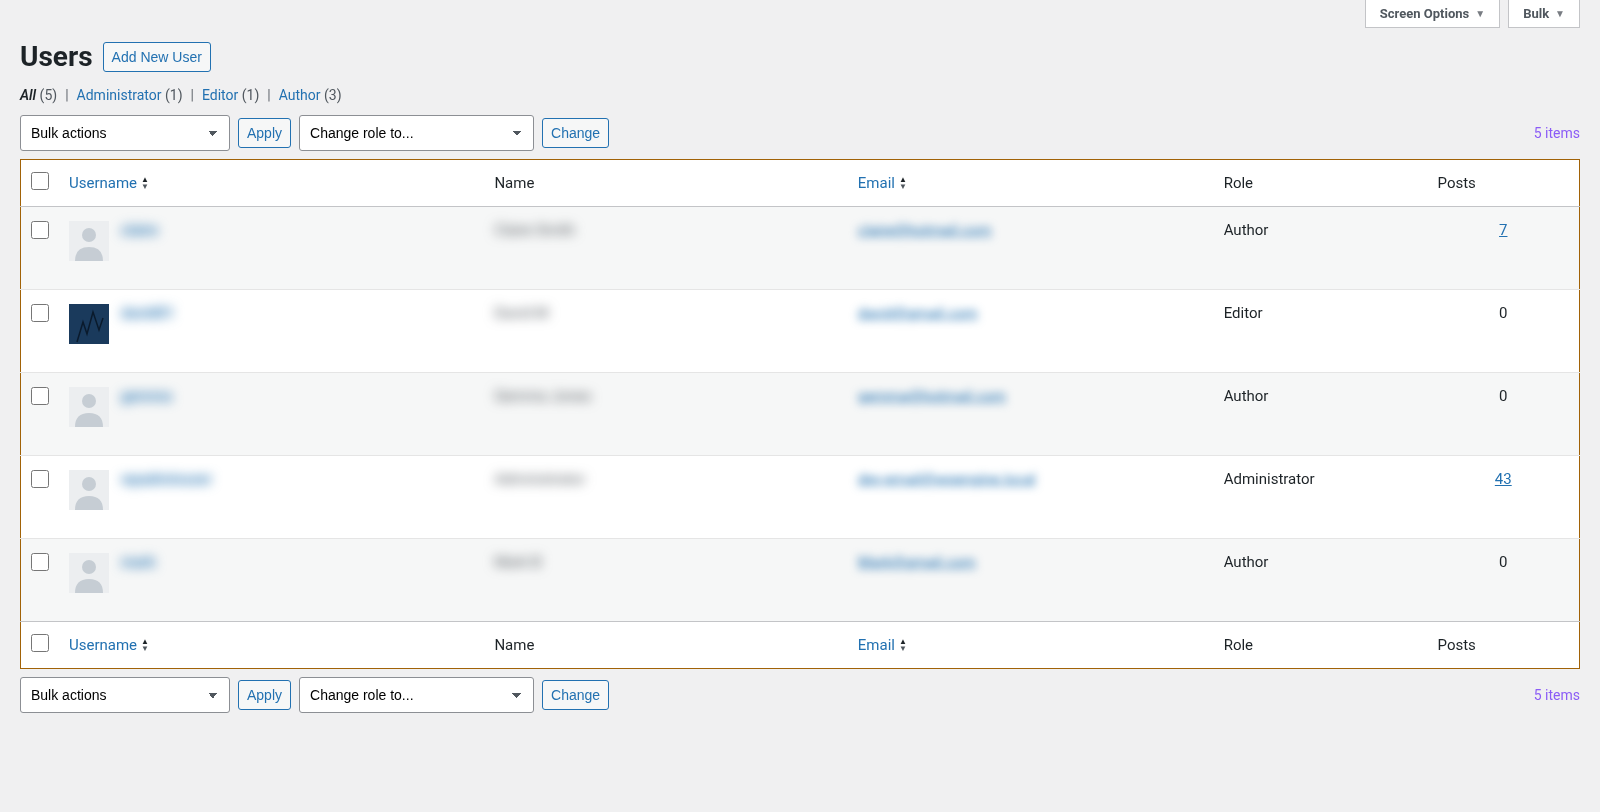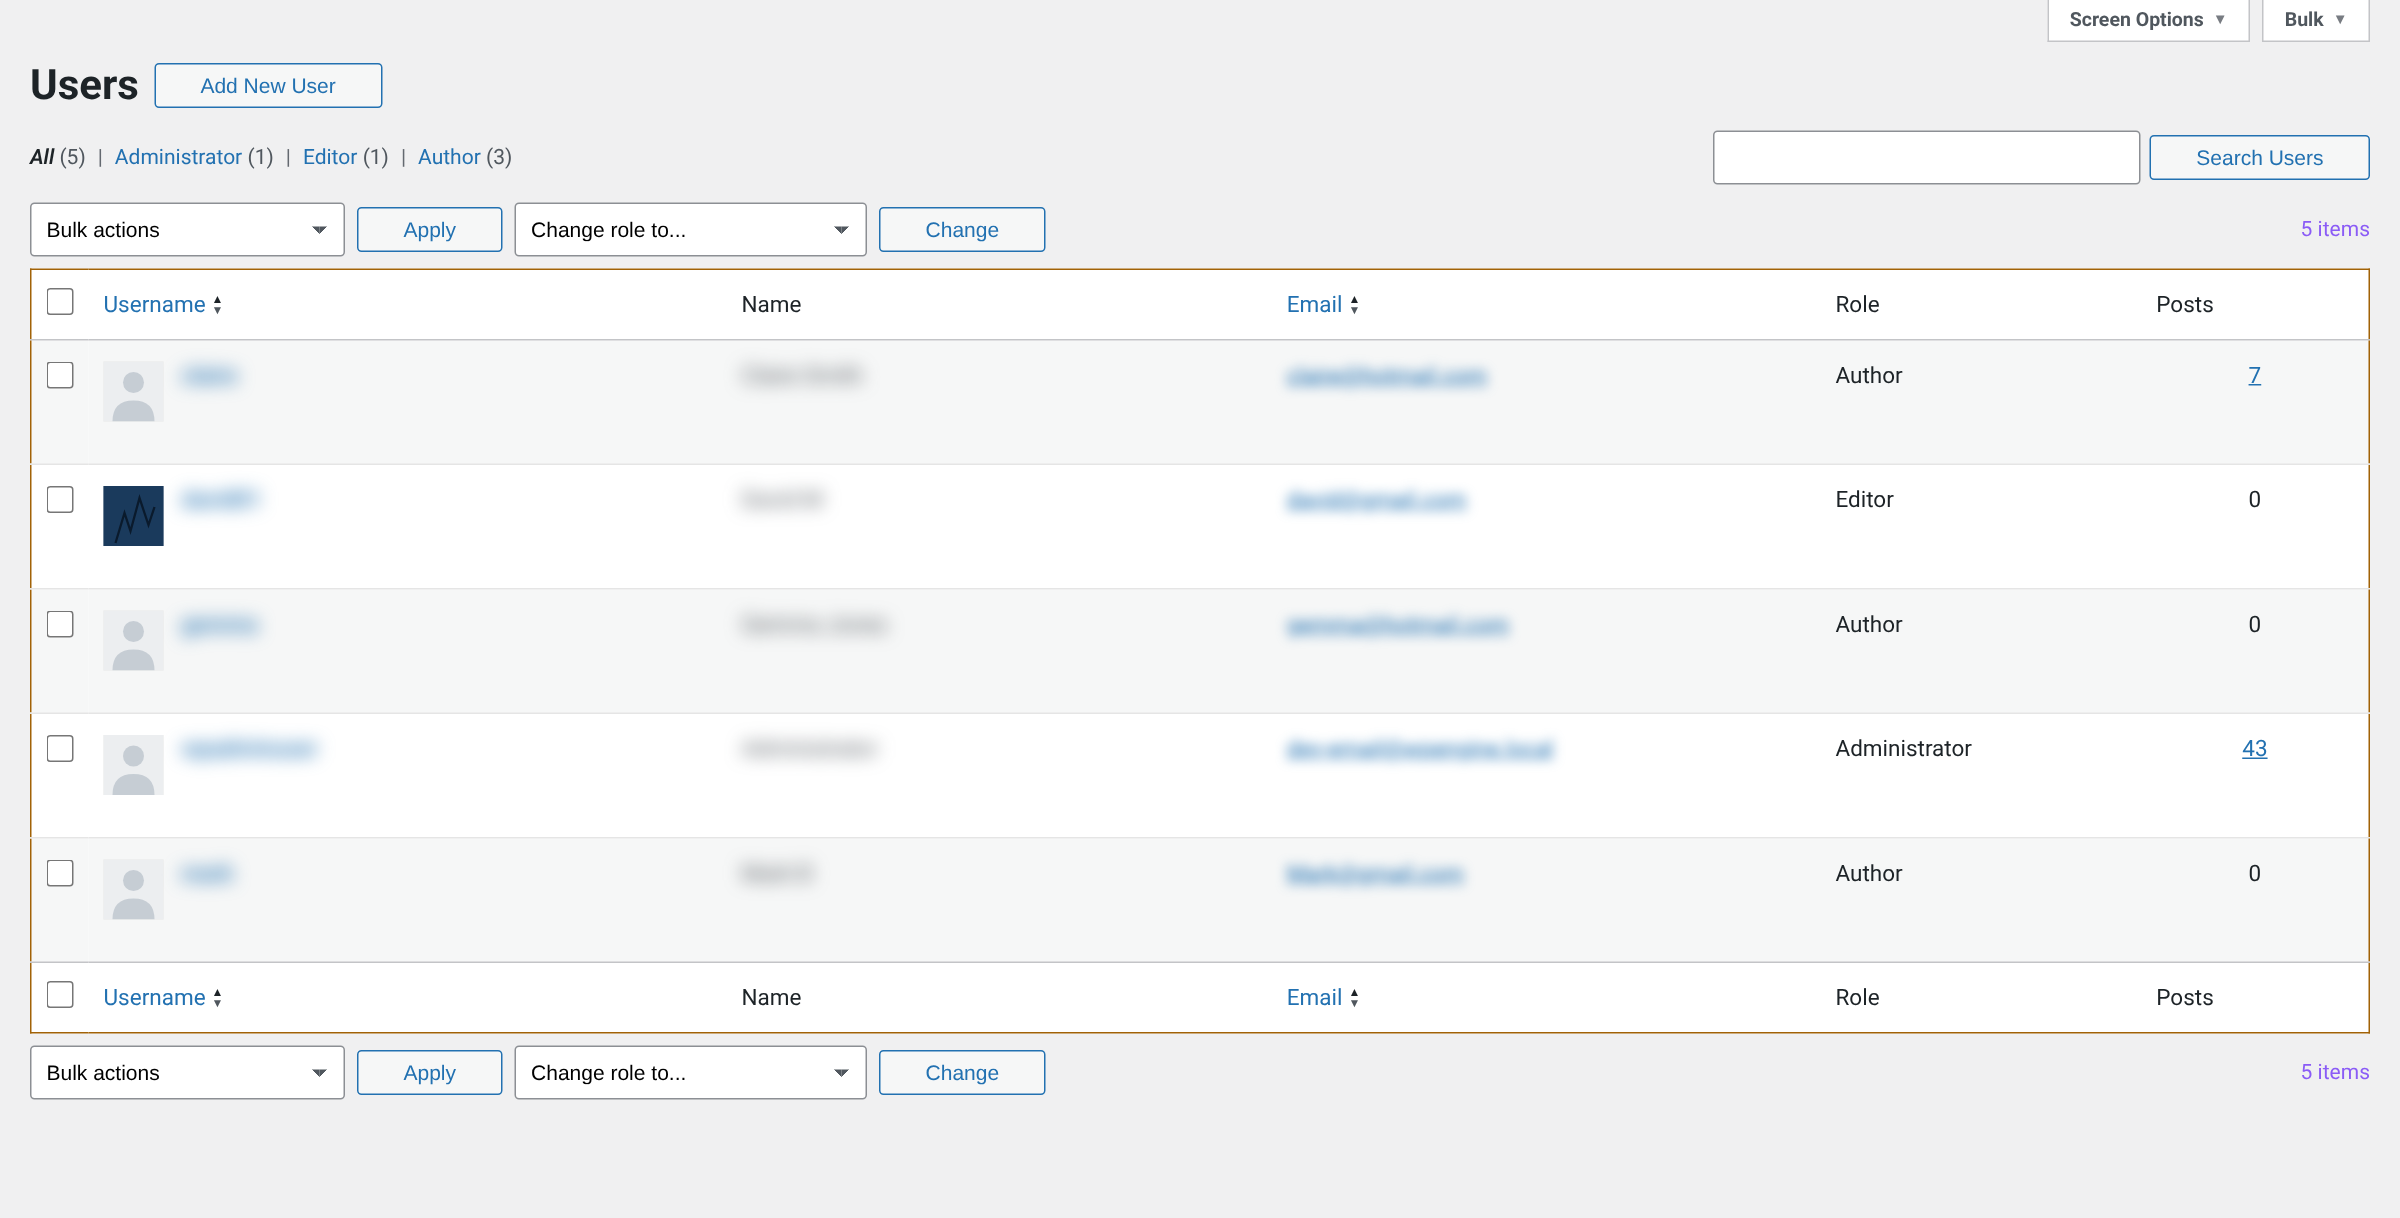--- a/index.html
+++ b/index.html
@@ -2,21 +2,21 @@
 <html><head>
 <meta charset="utf-8">
 <style>
 * { box-sizing: border-box; margin: 0; padding: 0; }
 body { font-family: -apple-system, BlinkMacSystemFont, "Segoe UI", Roboto, sans-serif; background: #f0f0f1; color: #1d2327; font-size: 14px; padding: 0 20px 20px; }
 .top-bar { display: flex; justify-content: flex-end; gap: 8px; padding: 0; font-weight: bold; }
 .top-tab { background: #fff; border: 1px solid #c3c4c7; border-top: none; padding: 6px 14px; font-size: 13px; color: #50575e; cursor: pointer; display: inline-flex; align-items: center; gap: 6px; }
 .top-tab .arrow { font-size: 10px; color: #787c82; }
 .heading-row { display: flex; align-items: center; gap: 10px; margin: 12px 0 14px; }
 h1 { font-size: 28px; font-weight: 700; color: #1d2327; }
-.btn { background: #f6f7f7; border: 1px solid #2271b1; color: #2271b1; padding: 6px 30px; font-size: 14px; cursor: pointer; border-radius: 3px; }
+.btn { background: #f6f7f7; border: 1px solid #2271b1; color: #2271b1; padding: 6px 8px; font-size: 14px; cursor: pointer; border-radius: 3px; }
 .filters-row { display: flex; align-items: center; justify-content: space-between; margin-bottom: 12px; }
 .view-links { display: flex; gap: 0; font-size: 14px; }
 .view-links .sep { margin: 0 8px; color: #646970; }
 .view-links a { color: #2271b1; text-decoration: none; }
 .view-links .current { color: #1d2327; font-weight: 600; font-style: italic; }
 .view-links .count { color: #50575e; }
 .search-group { display: flex; gap: 6px; align-items: center; }
 .search-input { border: 1px solid #8c8f94; background: #fff; padding: 4px 8px; height: 36px; width: 285px; border-radius: 3px; }
 .controls-row { display: flex; align-items: center; gap: 8px; margin-bottom: 0; }
 .select { border: 1px solid #8c8f94; background: #fff; padding: 4px 28px 4px 10px; height: 36px; font-size: 14px; border-radius: 3px; appearance: none; background-image: linear-gradient(45deg, transparent 50%, #50575e 50%), linear-gradient(135deg, #50575e 50%, transparent 50%); background-position: calc(100% - 16px) center, calc(100% - 11px) center; background-size: 5px 5px, 5px 5px; background-repeat: no-repeat; min-width: 210px; }
@@ -76,24 +76,20 @@
 <div class="filters-row">
   <div class="view-links">
     <span><span class="current">All</span> <span class="count">(5)</span></span>
     <span class="sep">|</span>
     <span><a href="#">Administrator</a> <span class="count">(1)</span></span>
     <span class="sep">|</span>
     <span><a href="#">Editor</a> <span class="count">(1)</span></span>
     <span class="sep">|</span>
     <span><a href="#">Author</a> <span class="count">(3)</span></span>
   </div>
-  <div class="search-group">
-    <input type="text" class="search-input" style="">
-    <button class="btn">Search Users</button>
-  </div>
 </div>
 
 <div class="controls-row">
   <select class="select">
     <option>Bulk actions</option>
   </select>
   <button class="btn">Apply</button>
   <select class="select role">
     <option>Change role to...</option>
   </select>

